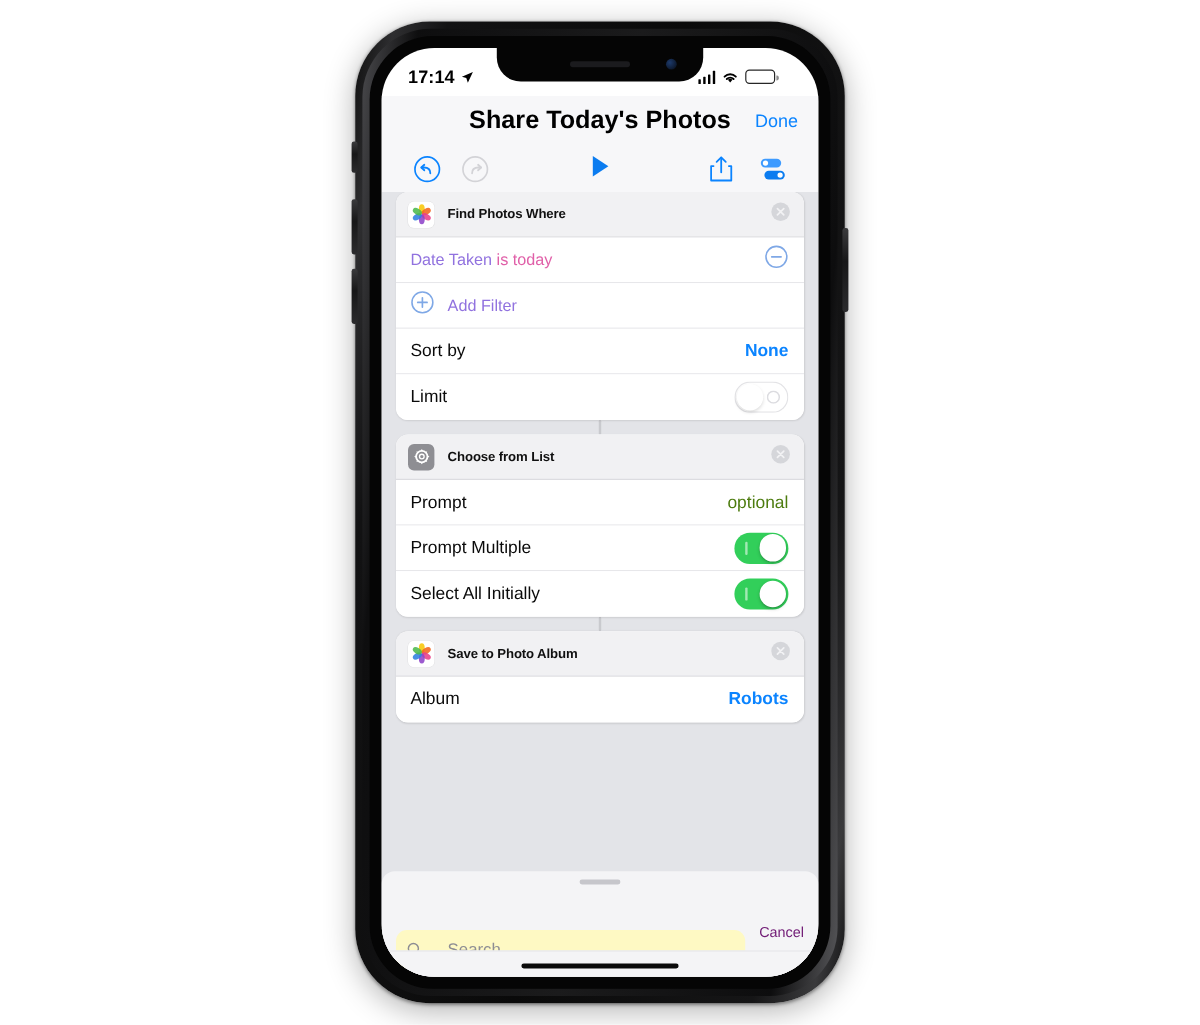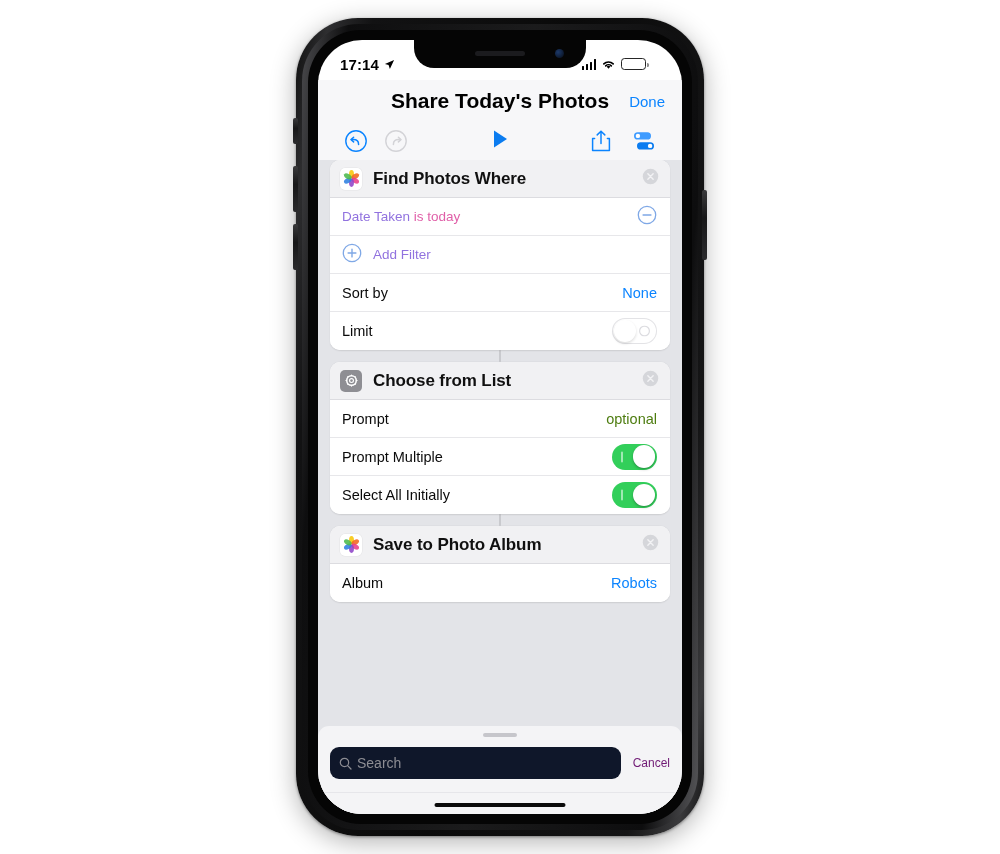--- a/index.html
+++ b/index.html
@@ -137,33 +137,33 @@
     border-bottom: .5px solid #dcdce0;
   }
   .app-icon {
     width: 22px; height: 22px; border-radius: 5px;
     flex: 0 0 auto; margin-right: 11px;
     display: flex; align-items: center; justify-content: center;
     overflow: hidden;
   }
   .app-icon.photos { background: #ffffff; box-shadow: 0 0 0 .5px rgba(0,0,0,.06); }
   .app-icon.gear { background: #8e8e93; }
-  .card-title { font-size: 17px; font-weight: bold; color: #101010; letter-spacing: -.1px; }
+  .card-title { font-size: 11px; font-weight: bold; color: #101010; letter-spacing: -.1px; }
   .close-x { margin-left: auto; }
 
   .row {
     display: flex; align-items: center;
     min-height: 38px; padding: 0 13px 0 12px;
     border-bottom: .5px solid #e7e7ea;
     background: #fff;
   }
   .row:last-child { border-bottom: none; }
   .row-label { font-size: 14.5px; color: #0a0a0a; }
   .row-value { margin-left: auto; font-size: 14.5px; }
-  .row-value.link { color: #0b84ff; }
+  .row-value.link { color: #0b84ff; font-weight: bold; }
   .row-value.muted { color: #4d7c0f; }
 
   .filter-row { padding-left: 12px; gap: 30px; }
   .filter-text { font-size: 13.5px; }
   .f-key { color: #9172df; }
   .f-op  { color: #e05fa8; }
   .f-val { color: #e05fa8; }
   .minus-circle { margin-left: auto; }
 
   .addfilter-row { display: flex; align-items: center; gap: 11px; }
@@ -204,22 +204,22 @@
     border-top-left-radius: 11px; border-top-right-radius: 11px;
     padding: 0 12px;
     height: 88px;
   }
   .grabber {
     width: 34px; height: 4px; border-radius: 2px; background: #c6c6cb;
     margin: 7px auto 10px;
   }
   .search-row { display: flex; align-items: center; gap: 12px; }
   .search-field {
-    flex: 1; height: 32px; border-radius: 9px; background: #0f172a;
-    display: flex; align-items: center; gap: 5px; padding: 0 9px;
+    flex: 1; height: 32px; border-radius: 9px; background: #fef9c3;
+    display: flex; align-items: center; gap: 21px; padding: 0 9px; margin-top: 28px;
   }
   .search-ph { font-size: 14px; color: #8d8d93; }
   .cancel { font-size: 12px; color: #701a75; }
 
   .home-area {
     position: absolute; left: 0; right: 0; bottom: 0; height: 22px;
     background: #f4f4f6; border-top: .5px solid #e6e6ea;
   }
   .home-bar {
     position: absolute; left: 50%; transform: translateX(-50%); bottom: 7px;

